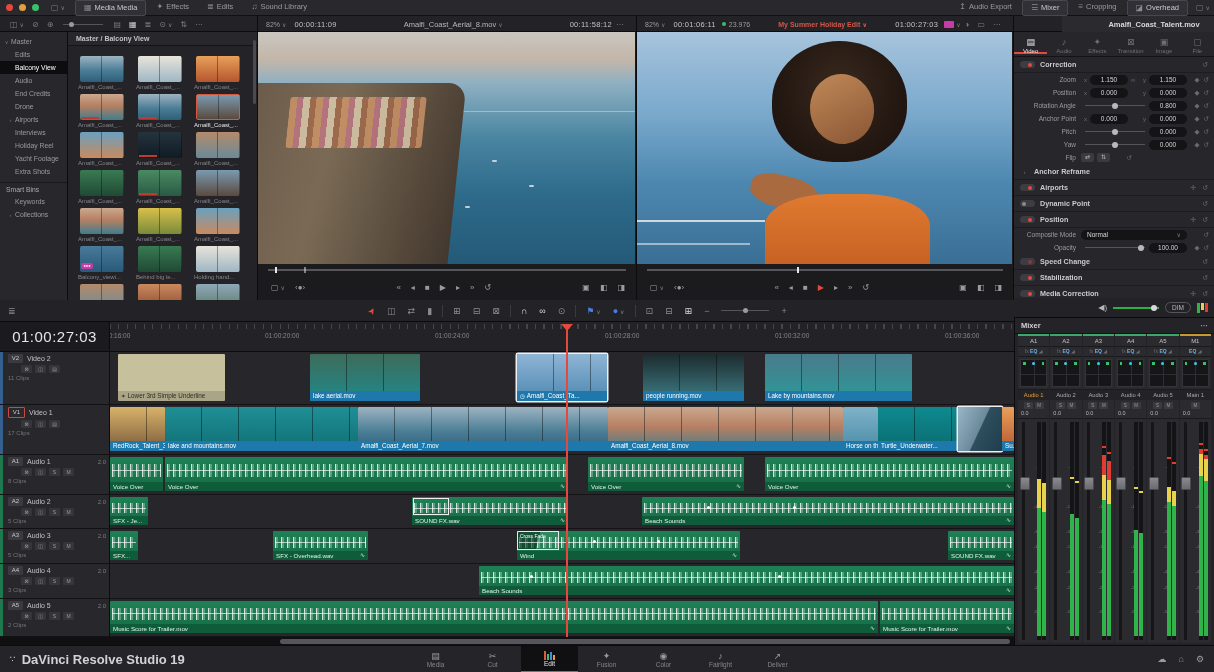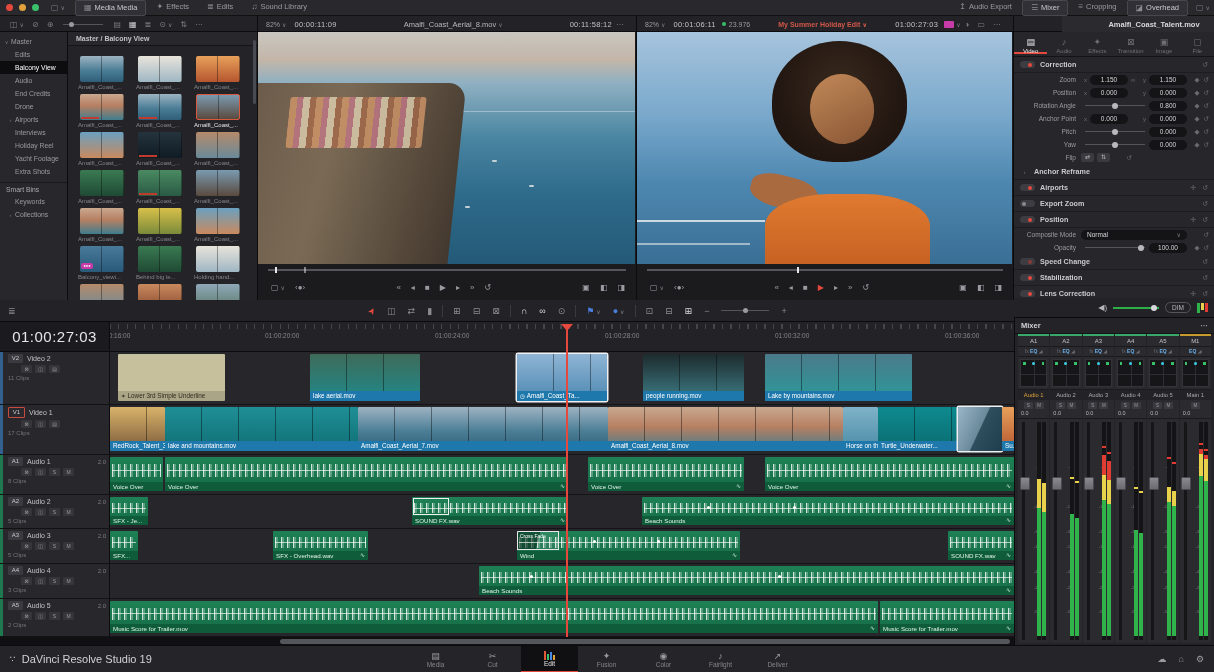--- a/index.html
+++ b/index.html
@@ -196,21 +196,21 @@
   .mbars{position:absolute;right:3px;top:3px;bottom:3px;width:9px;}
   .mbar{position:absolute;top:0;bottom:0;width:4px;background:#141416;}
   .mseg{position:absolute;left:0;right:0;}
   .mg{background:#2fb34a;}
   .my{background:#e8d24b;}
   .mr{background:#e03c32;}
 
   
   #bottom{left:0;top:645px;width:1214px;height:27px;background:#252529;border-top:1px solid #0c0c0e;display:flex;align-items:center;}
   #applogo{font-size:9px;color:#d8d8dc;margin:0 6px 0 10px;}
-  #appname{font-size:11px;font-weight:normal;color:#d2d2d6;}
+  #appname{font-size:13px;font-weight:bold;color:#d2d2d6;}
   #pages{position:absolute;left:407px;top:0;height:27px;display:flex;}
   .page{width:57px;height:27px;display:flex;flex-direction:column;align-items:center;justify-content:center;font-size:6.5px;color:#84848a;box-sizing:border-box;}
   .page .pic{font-size:9px;line-height:10px;color:#9a9aa0;}
   .page.act{background:#101012;color:#e4e4e8;border-bottom:2px solid #e5483d;}
   .editbars{display:inline-flex;gap:1px;align-items:flex-end;height:9px;}
   .editbars i{width:2px;}
   #bb-right{position:absolute;right:10px;display:flex;gap:12px;font-size:9px;color:#9a9aa0;}
 </style>
 </head>
 <body>
@@ -632,21 +632,21 @@
         <span class="iseclbl">Airports</span>
         <span class="isecr">
           <span>✛</span>
           <span>↺</span>
         </span>
       </div>
       <div class="isec">
         <span class="toggle off">
           <i></i>
         </span>
-        <span class="iseclbl">Export Zoom</span>
+        <span class="iseclbl">Dynamic Point</span>
         <span class="isecr">
           <span>↺</span>
         </span>
       </div>
       <div class="isec">
         <span class="toggle on">
           <i></i>
         </span>
         <span class="iseclbl">Position</span>
         <span class="isecr">
@@ -687,21 +687,21 @@
         </span>
         <span class="iseclbl">Stabilization</span>
         <span class="isecr">
           <span>↺</span>
         </span>
       </div>
       <div class="isec">
         <span class="toggle on">
           <i></i>
         </span>
-        <span class="iseclbl">Lens Correction</span>
+        <span class="iseclbl">Media Correction</span>
         <span class="isecr">
           <span>✛</span>
           <span>↺</span>
         </span>
       </div>
     </div>
 </div>
 <div id="volrow" class="panel">
   <span style="font-size:8px;color:#b8b8bc">◀)</span>
   <span id="volline">

